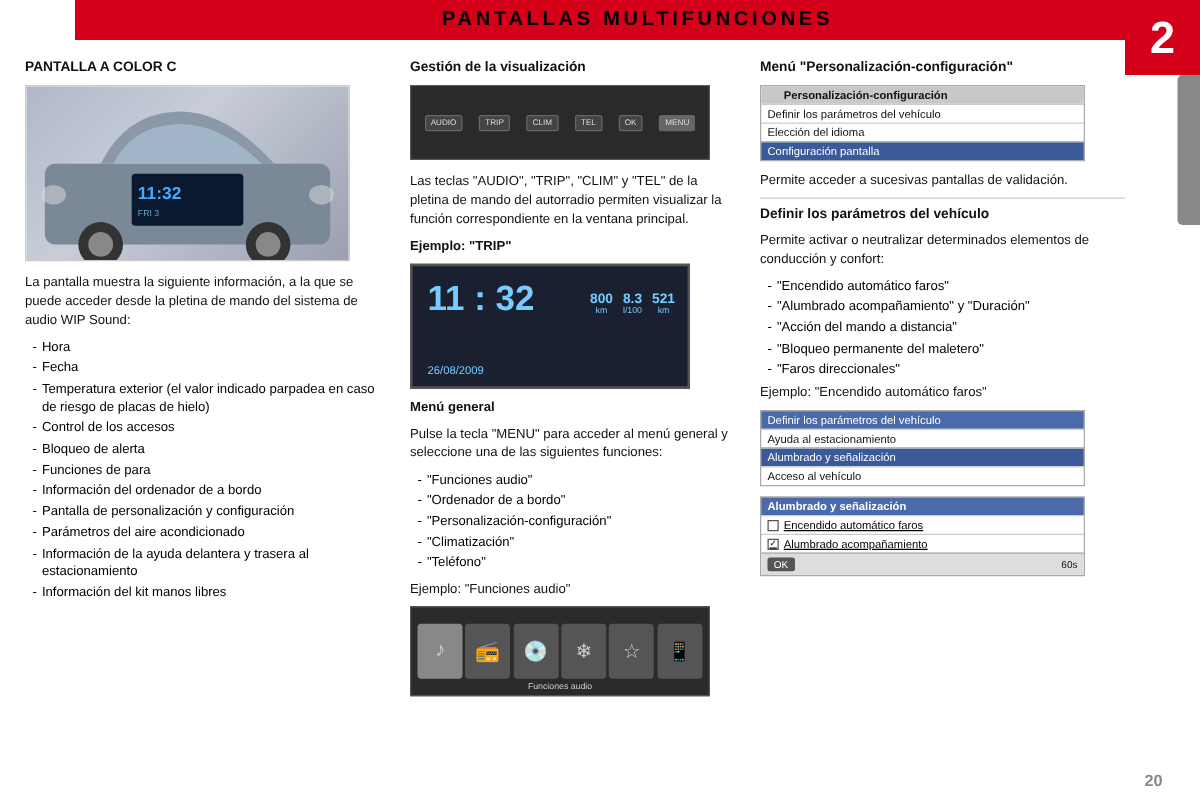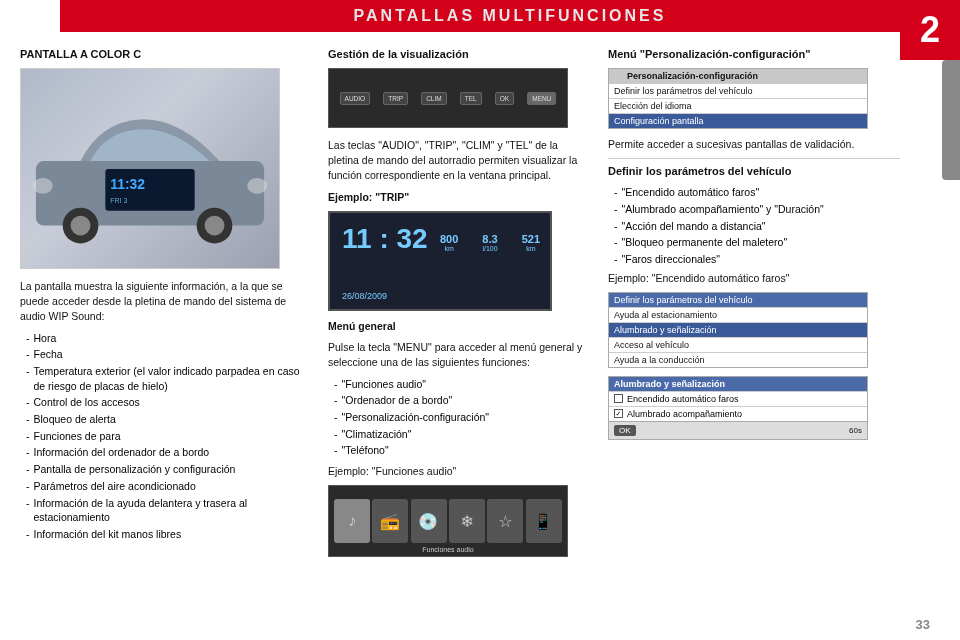--- a/index.html
+++ b/index.html
@@ -18,21 +18,21 @@
       position: absolute;
       top: 0; right: 0;
       width: 900px;
       height: 32px;
       background: #d4001a;
       display: flex;
       align-items: center;
       justify-content: center;
     }
     .header-title {
-      color: #e5e5e5;
+      color: #000000;
       font-size: 16px;
       font-weight: bold;
       letter-spacing: 3px;
     }
     .chapter-badge {
       position: absolute;
       top: 0; right: 0;
       width: 60px;
       height: 60px;
       background: #d4001a;
@@ -89,21 +89,21 @@
     .section-title {
       font-size: 11px;
       font-weight: bold;
       color: #111;
       margin-bottom: 8px;
     }
 
     
     .car-image {
       width: 260px;
-      height: 201px;
+      height: 141px;
       background: #e8e8e8;
       border: 1px solid #ccc;
       margin-bottom: 10px;
       display: flex;
       align-items: center;
       justify-content: center;
       overflow: hidden;
       position: relative;
     }
     .car-image-inner {
@@ -158,21 +158,21 @@
       font-size: 9px;
       position: absolute;
       bottom: 8px;
       left: 12px;
     }
     .trip-stats {
       position: absolute;
       right: 10px;
       top: 20px;
       display: flex;
-      gap: 24px;
+      gap: 8px;
     }
     .stat-block {
       display: flex;
       flex-direction: column;
       align-items: center;
     }
     .stat-value {
       color: #7cf;
       font-size: 11px;
       font-weight: bold;
@@ -303,20 +303,21 @@
       padding: 2px 5px;
       font-size: 9px;
       font-weight: bold;
     }
     .alumbrado-row {
       padding: 2px 5px;
       display: flex;
       align-items: center;
       gap: 4px;
       border-top: 1px solid #ccc;
+      text-decoration: underline;
     }
     .checkbox-sq {
       width: 9px;
       height: 9px;
       border: 1px solid #555;
       flex-shrink: 0;
       display: flex;
       align-items: center;
       justify-content: center;
       font-size: 7px;
@@ -541,20 +542,21 @@
           <div class="config-box-row">Elección del idioma</div>
           <div class="config-box-row selected">Configuración pantalla</div>
         </div>
     </div>
 
     <p class="body-text">Permite acceder a sucesivas pantallas de validación.</p>
 
     <hr class="divider">
 
     <div class="section-title">Definir los parámetros del vehículo</div>
+    <p class="body-text">Permite activar o neutralizar determinados elementos de conducción y confort:</p>
 
     <div id="col3-define-list">
         <div class="list-item">
           <span class="list-dash">-</span>
           <span>"Encendido automático faros"</span>
         </div>
         <div class="list-item">
           <span class="list-dash">-</span>
           <span>"Alumbrado acompañamiento" y "Duración"</span>
         </div>
@@ -575,21 +577,20 @@
     <p class="body-text" style="margin-top:4px;">
       <span>Ejemplo: "Encendido automático faros"</span>
     </p>
 
     <div class="define-box">
       <div class="define-box-header">Definir los parámetros del vehículo</div>
       <div id="define-rows">
           <div class="define-box-row">Ayuda al estacionamiento</div>
           <div class="define-box-row selected">Alumbrado y señalización</div>
           <div class="define-box-row">Acceso al vehículo</div>
-          <div class="define-box-row">Ayuda a la conducción</div>
         </div>
     </div>
 
     <div class="alumbrado-box">
       <div class="alumbrado-header">Alumbrado y señalización</div>
       <div id="alumbrado-rows">
           <div class="alumbrado-row">
             <div class="checkbox-sq"></div>
             <span>Encendido automático faros</span>
           </div>
@@ -601,13 +602,13 @@
       <div class="alumbrado-footer">
         <div class="ok-btn">OK</div>
         <div class="time-indicator">
           <span>60s</span>
         </div>
       </div>
     </div>
   </div>
 </div>
 
-<div class="page-number">33</div>
+<div class="page-number">20</div>
 
 </body></html>

